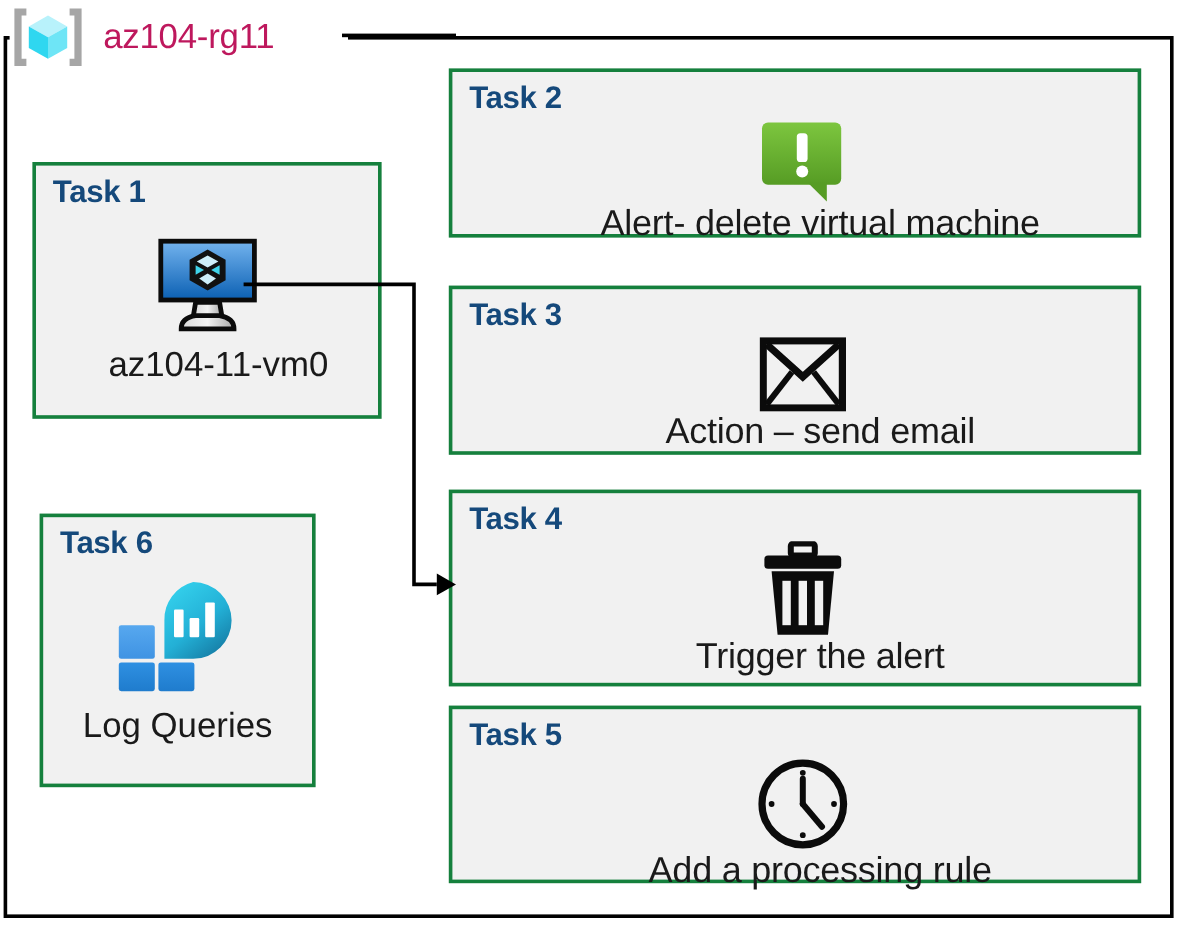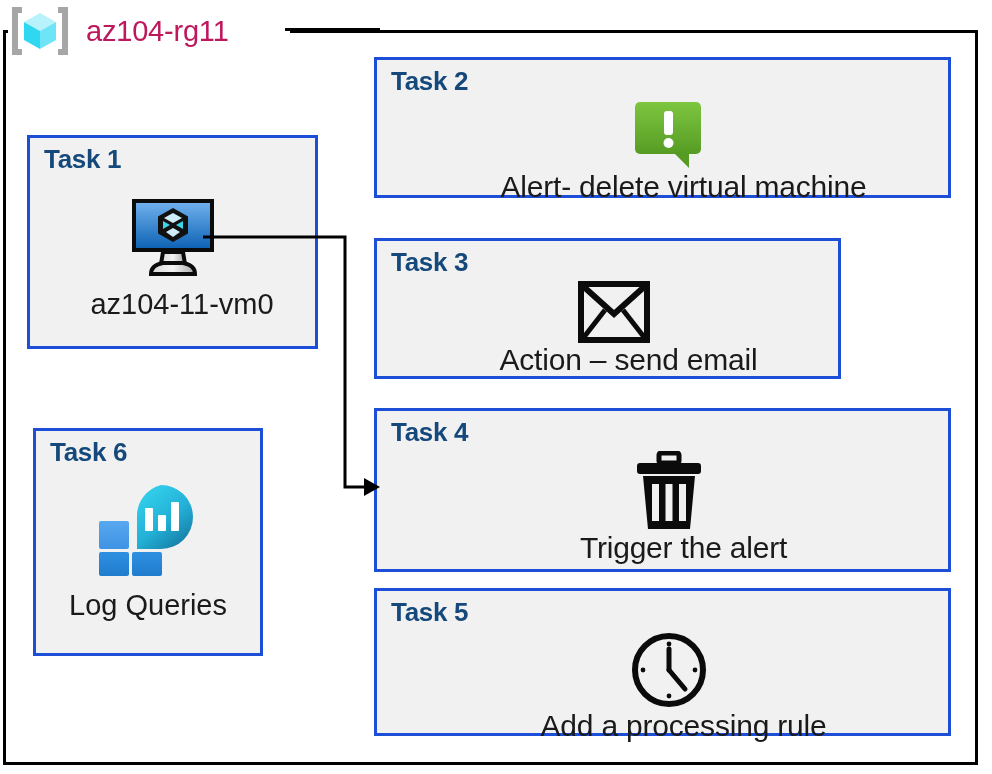--- a/index.html
+++ b/index.html
@@ -15,21 +15,21 @@
   #rg-header{position:absolute;left:8px;top:4px;height:54px;display:flex;
              align-items:center;}
   #rg-icon{width:64px;height:52px;position:relative;flex:none;}
   #rg-title{font-size:29px;color:#be185d;margin-left:14px;white-space:nowrap;
             letter-spacing:-0.2px;}
   #rg-rule{position:absolute;left:285px;top:28px;width:95px;height:3px;
            background:#000000;}
 
   
   .card{position:absolute;box-sizing:border-box;background:#f1f1f1;
-        border:3px solid #1d4ed8;}
+        border:3px solid #15803d;}
   .card-title{position:absolute;left:14px;top:6px;font-size:26px;font-weight:bold;
               color:#15497b;letter-spacing:-0.3px;}
 
   
   .card-v{display:block;}
   .card-v .vicon{position:absolute;left:0;right:0;display:flex;
                  justify-content:center;}
   .card-v .vcaption{position:absolute;left:0;right:0;text-align:center;
                     font-size:29px;color:#1a1a1a;}
 
@@ -38,21 +38,21 @@
                 display:flex;align-items:center;flex-direction:column;}
   .card-h .hicon{flex:none;display:flex;align-items:center;
                  justify-content:center;}
   .card-h .hlabel{font-size:30px;color:#1a1a1a;margin-left:30px;
                   white-space:nowrap;letter-spacing:-0.2px;}
 
   
   #task1{left:27px;top:135px;width:291px;height:214px;}
   #task6{left:33px;top:428px;width:230px;height:228px;text-decoration:underline;}
   #task2{left:374px;top:57px;width:577px;height:141px;}
-  #task3{left:374px;top:238px;width:467px;height:141px;}
+  #task3{left:374px;top:238px;width:577px;height:141px;}
   #task4{left:374px;top:408px;width:577px;height:164px;}
   #task5{left:374px;top:588px;width:577px;height:148px;}
 
   
   #connector{position:absolute;left:0;top:0;width:992px;height:774px;
              pointer-events:none;}
 
   
   
   .vm-ico{width:92px;height:82px;}

